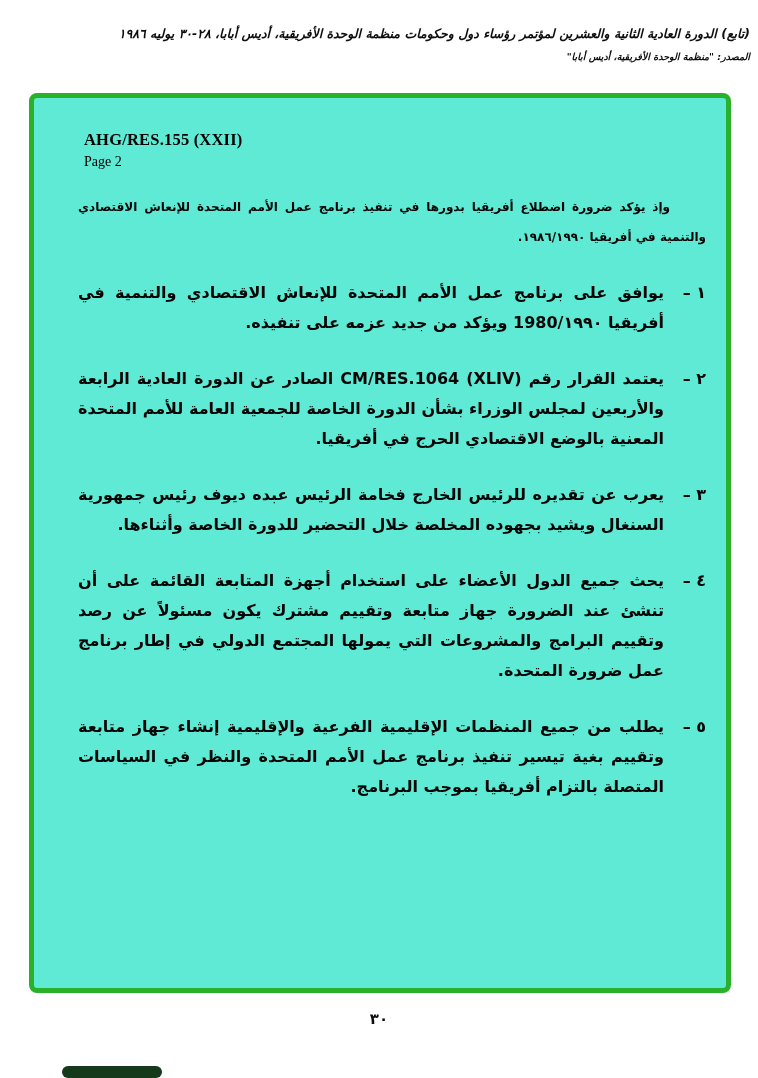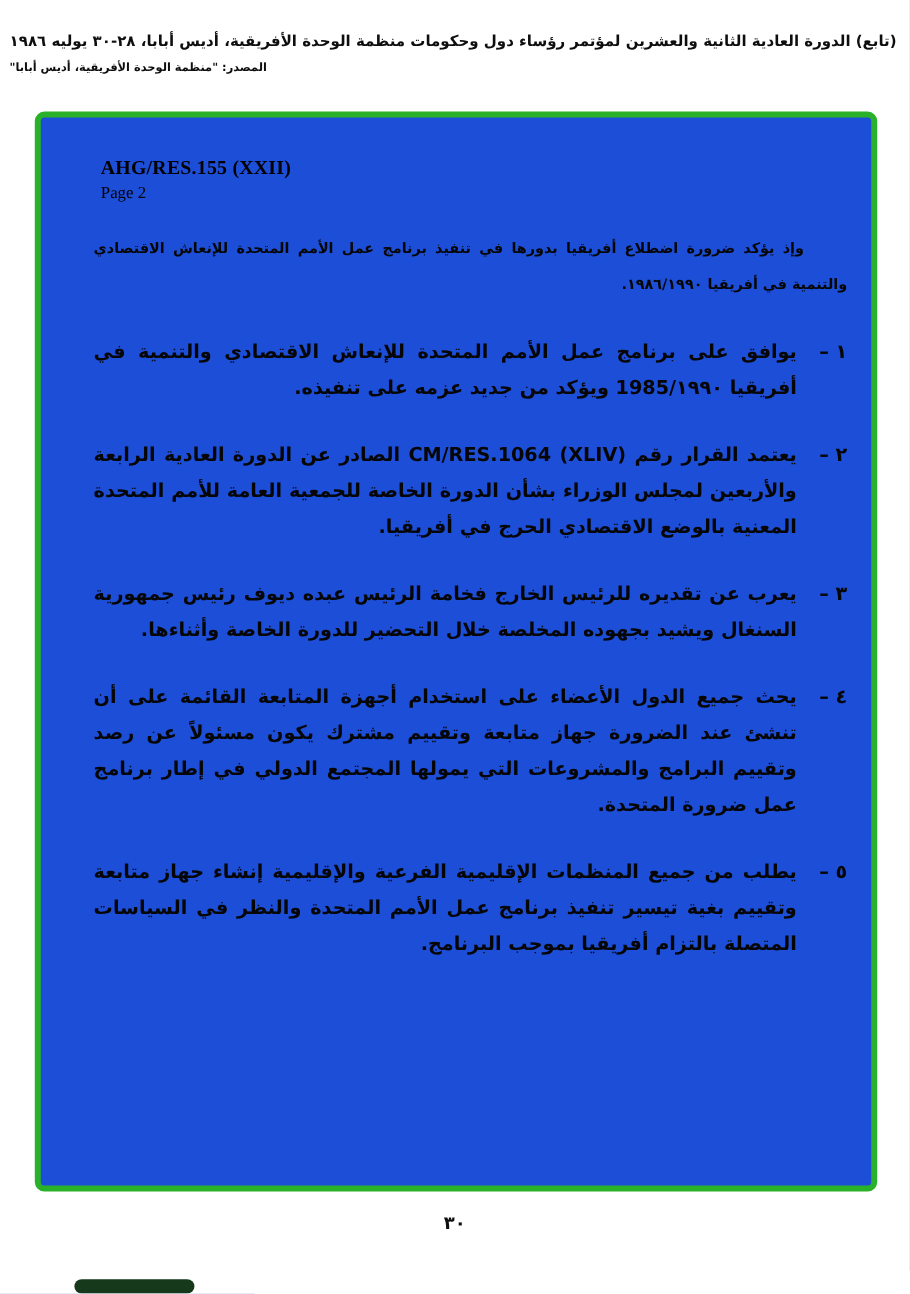--- a/index.html
+++ b/index.html
@@ -7,31 +7,31 @@
   body {
     width: 758px; height: 1078px;
     font-family: "DejaVu Sans", sans-serif;
     color: #0e0e0e;
     position: relative;
     overflow: hidden;
   }
   .page { position: relative; width: 758px; height: 1078px; background: #ffffff; }
 
   
-  .scan-header { position: absolute; top: 26px; left: 8px; right: 8px; direction: rtl; text-align: left; }
+  .scan-header { position: absolute; top: 26px; left: 8px; right: 8px; direction: rtl; text-align: right; font-style: italic; }
   .hdr-line1 { font-size: 12.5px; font-weight: bold; white-space: nowrap; }
   .hdr-line2 { margin-top: 10px; font-size: 9.5px; font-weight: bold; }
 
   
   .frame {
     position: absolute; left: 29px; top: 93px;
     width: 702px; height: 900px;
     border: 5px solid #29b129;
     border-radius: 8px;
-    background: #1d4ed8;
+    background: #5eead4;
     overflow: hidden;
   }
   .doc-ref-block { margin: 32px 0 0 50px; font-family: "Liberation Serif", serif; color: #000; }
   .doc-ref { font-size: 16.5px; font-weight: bold; letter-spacing: 0.2px; }
   .doc-page { font-size: 14px; font-weight: normal; margin-top: 4px; }
 
   .doc-body { direction: rtl; padding: 22px 20px 0 44px; color: #060606; }
   .para {
     font-size: 12px; font-weight: bold; line-height: 30px;
     text-align: justify; text-indent: 36px; margin-bottom: 26px;
@@ -72,21 +72,21 @@
       <div class="doc-ref">AHG/RES.155 (XXII)</div>
       <div class="doc-page">Page 2</div>
     </div>
 
     <div class="doc-body" lang="ar" dir="rtl">
 
       <p class="para">وإذ يؤكد ضرورة اضطلاع أفريقيا بدورها في تنفيذ برنامج عمل الأمم المتحدة للإنعاش الاقتصادي والتنمية في أفريقيا ١٩٨٦/١٩٩٠.</p>
 
       <div class="item">
         <span class="marker">١ –</span>
-        <span class="itext">يوافق على برنامج عمل الأمم المتحدة للإنعاش الاقتصادي والتنمية في أفريقيا 1985/١٩٩٠ ويؤكد من جديد عزمه على تنفيذه.</span>
+        <span class="itext">يوافق على برنامج عمل الأمم المتحدة للإنعاش الاقتصادي والتنمية في أفريقيا 1980/١٩٩٠ ويؤكد من جديد عزمه على تنفيذه.</span>
       </div>
 
       <div class="item">
         <span class="marker">٢ –</span>
         <span class="itext">يعتمد القرار رقم CM/RES.1064 (XLIV) الصادر عن الدورة العادية الرابعة والأربعين لمجلس الوزراء بشأن الدورة الخاصة للجمعية العامة للأمم المتحدة المعنية بالوضع الاقتصادي الحرج في أفريقيا.</span>
       </div>
 
       <div class="item">
         <span class="marker">٣ –</span>
         <span class="itext">يعرب عن تقديره للرئيس الخارج فخامة الرئيس عبده ديوف رئيس جمهورية السنغال ويشيد بجهوده المخلصة خلال التحضير للدورة الخاصة وأثناءها.</span>

